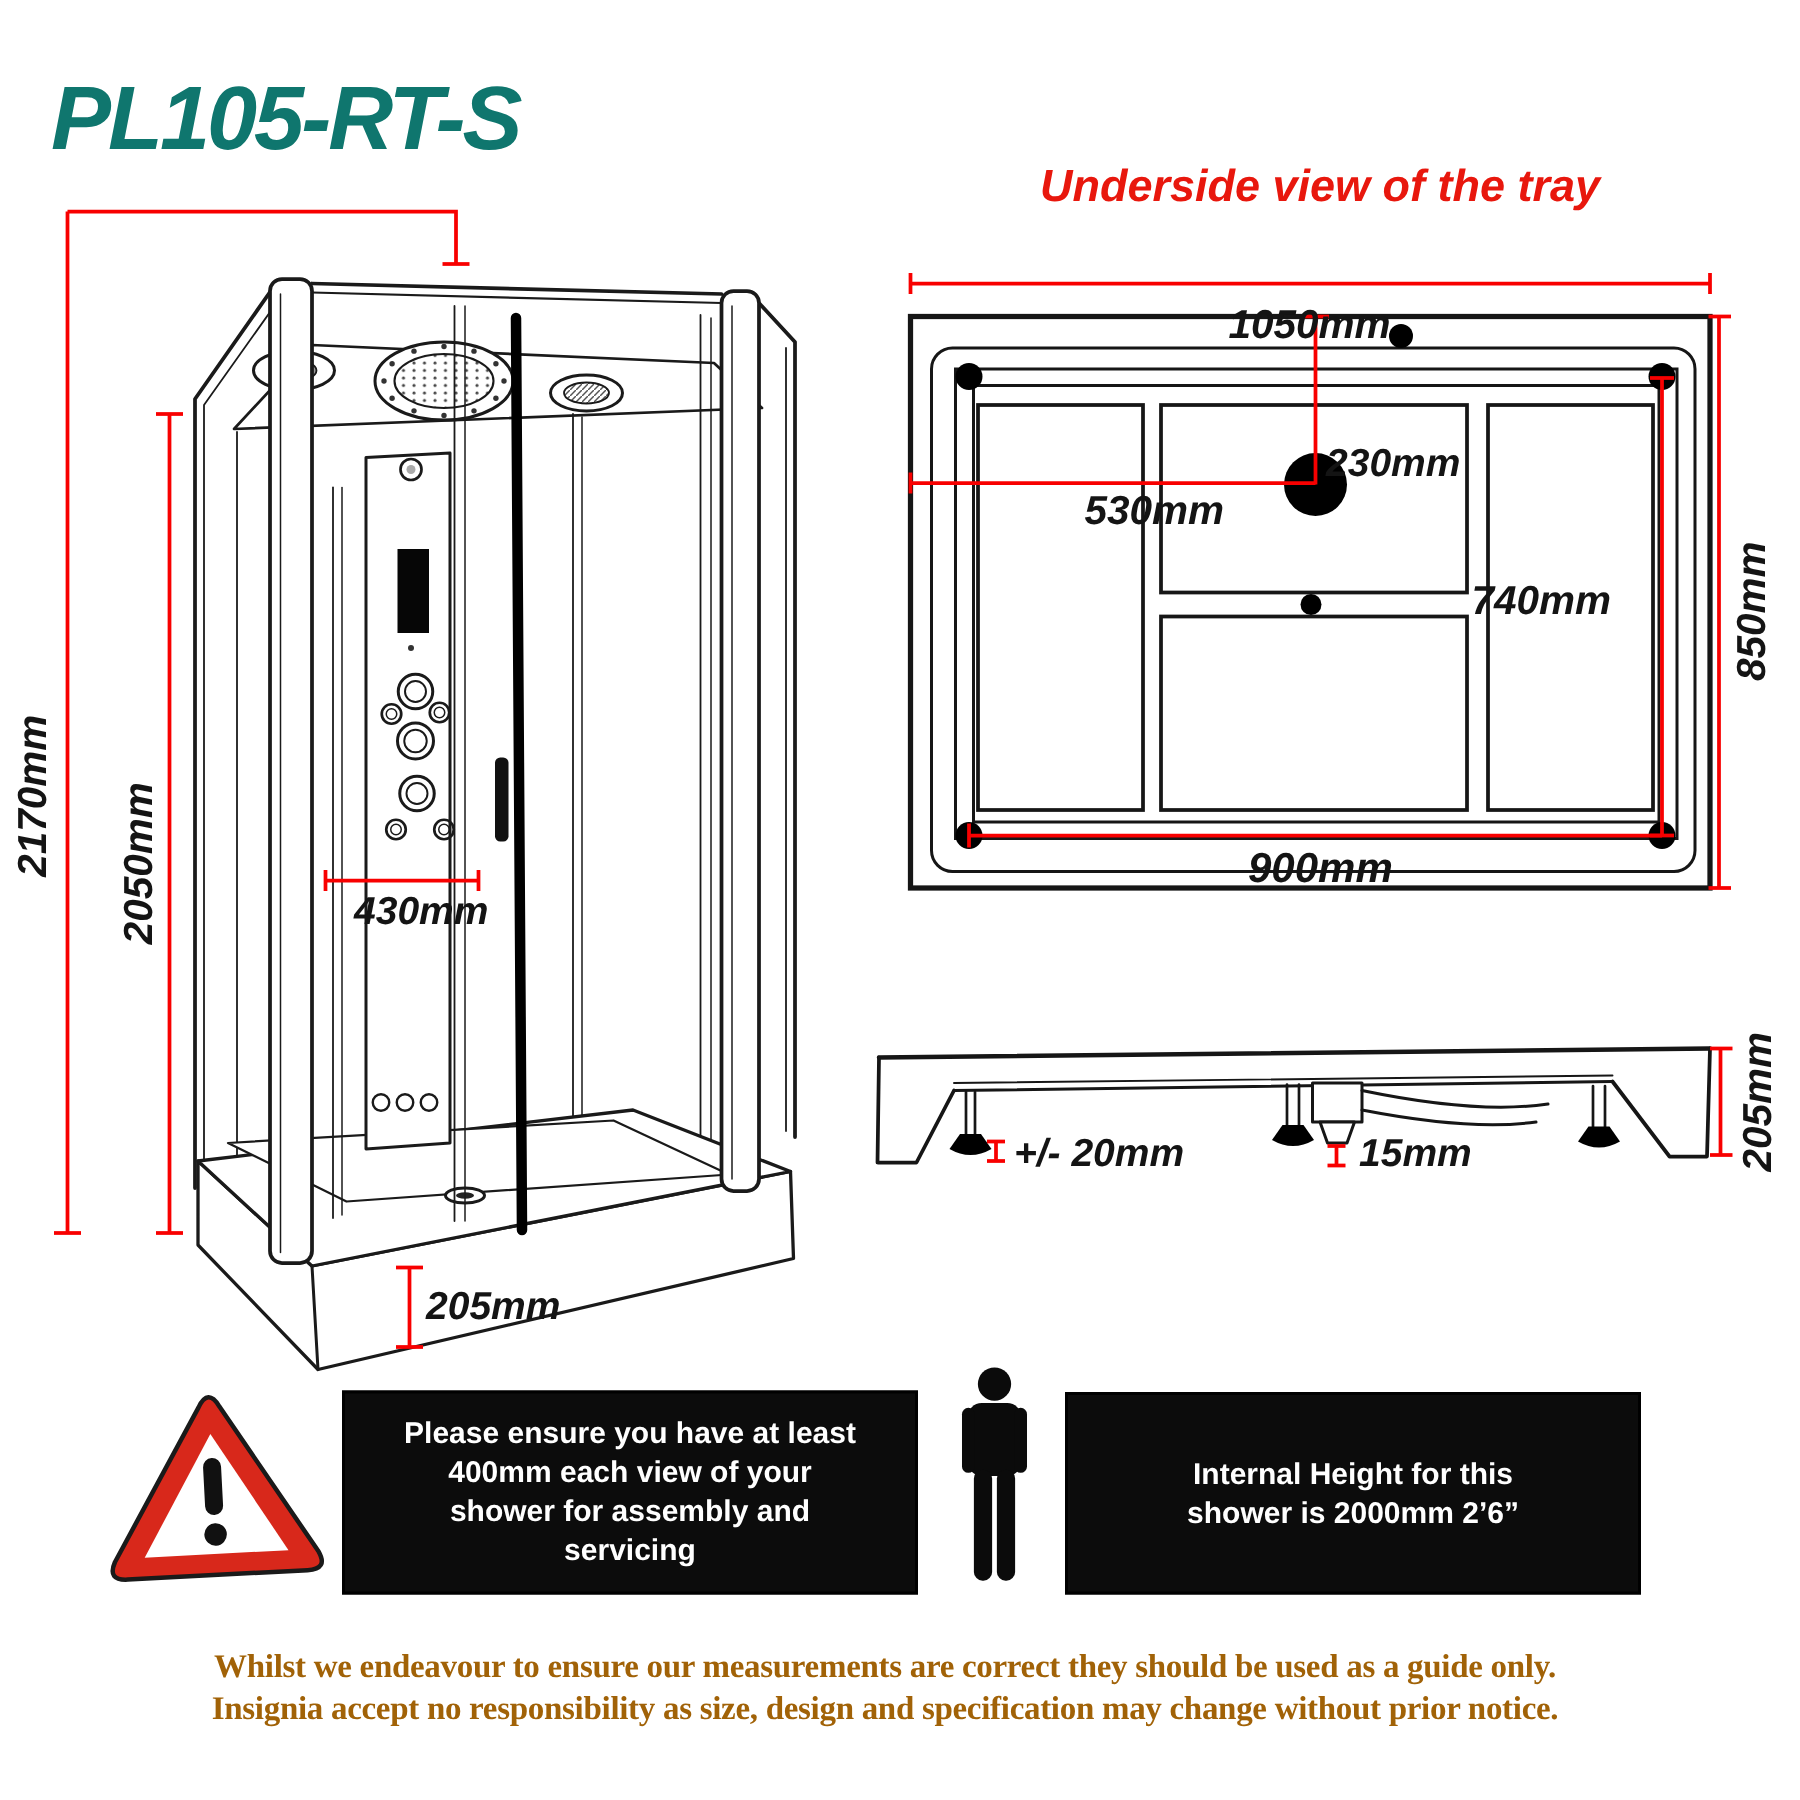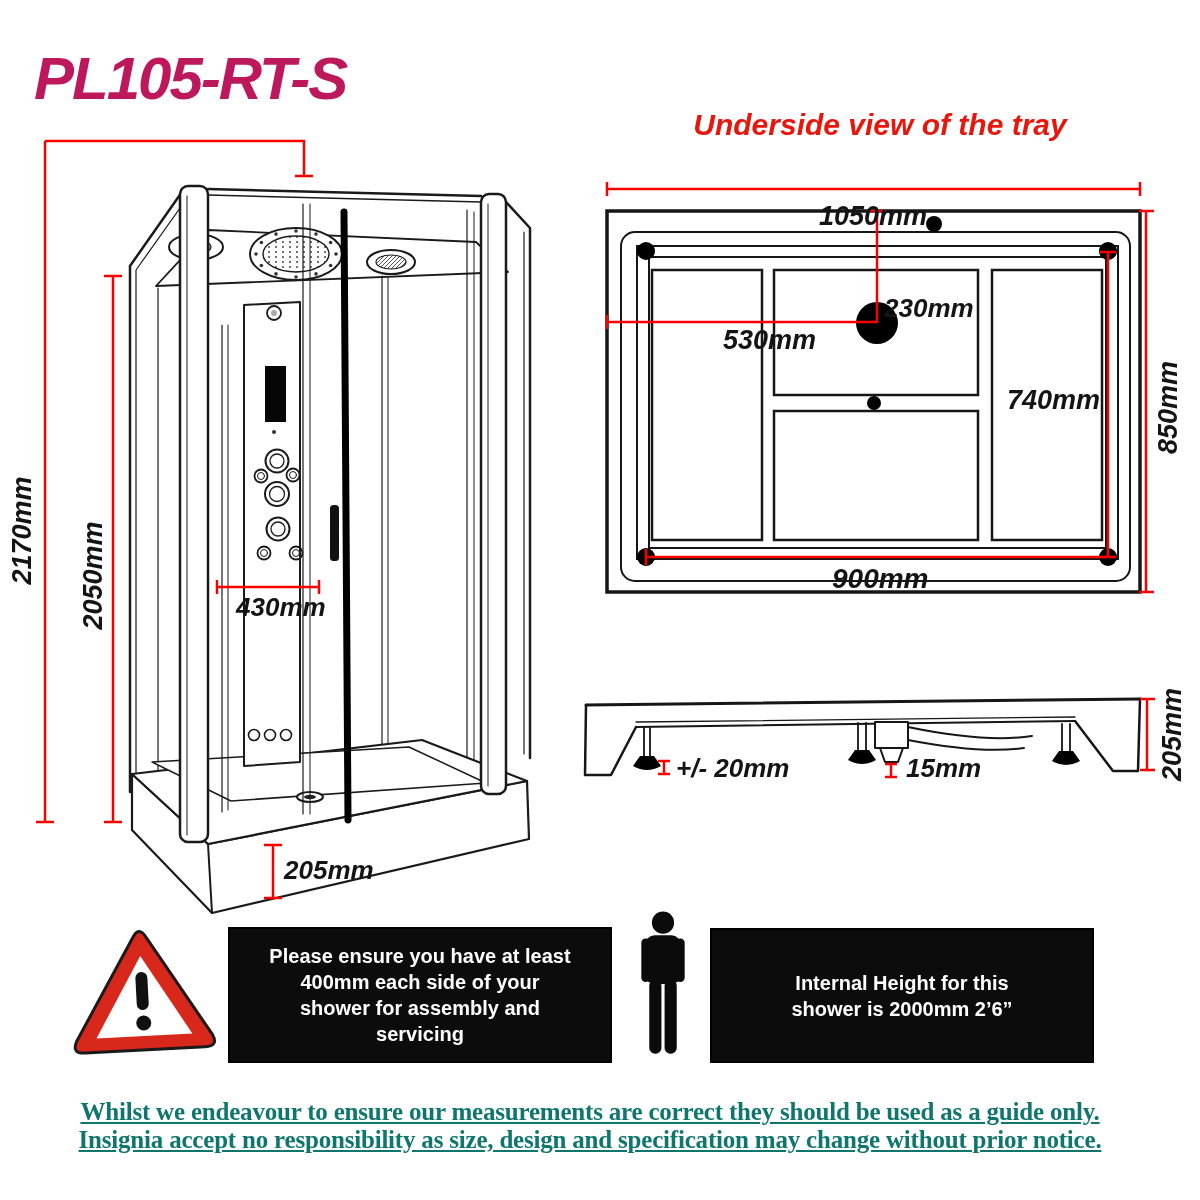--- a/index.html
+++ b/index.html
@@ -1,31 +1,31 @@
 <!DOCTYPE html>
 <html><head>
 <meta charset="utf-8">
 <style>
   html,body{margin:0;padding:0;background:#fff;}
   #page{position:relative;width:1200px;height:1200px;background:#fff;overflow:hidden;
         font-family:"Liberation Sans",sans-serif;}
   #draw{position:absolute;left:0;top:0;}
   .title{position:absolute;left:34px;top:44px;font-size:60px;font-weight:bold;font-style:italic;
-         letter-spacing:-2px;color:#be185d;}
+         letter-spacing:-2px;color:#0f766e;}
   .underside-heading{position:absolute;left:660px;top:108px;width:440px;text-align:center;
          font-size:30px;font-style:italic;font-weight:600;color:#e8170d;}
   .dim{position:absolute;font-style:italic;font-weight:bold;color:#141414;white-space:nowrap;
        font-size:27px;line-height:1;}
   .dim.rot{width:150px;text-align:center;transform:rotate(-90deg);}
   .notice-box{position:absolute;background:#0c0c0c;border:2px solid #000;color:#fff;
        display:flex;flex-direction:column;justify-content:center;align-items:center;
        font-weight:bold;font-size:20px;line-height:26px;text-align:right;}
   .footer-line{position:absolute;left:10px;width:1160px;text-align:center;
-       font-family:"Liberation Serif",serif;font-weight:bold;font-size:25px;color:#0f766e;
-       letter-spacing:-0.2px;text-decoration:underline;}
+       font-family:"Liberation Serif",serif;font-weight:bold;font-size:22px;color:#a16207;
+       letter-spacing:-0.2px;}
   .icon-abs{position:absolute;}
 </style>
 </head>
 <body>
 
 <div id="page">
 
   <svg id="draw" width="1200" height="1200" viewBox="0 0 1200 1200">
     <defs>
       <pattern id="speck" patternUnits="userSpaceOnUse" width="7" height="5">
@@ -234,40 +234,40 @@
   <div class="underside-heading">Underside view of the tray</div>
 
   <div class="dim rot" style="left:-53px;top:517px;">2170mm</div>
   <div class="dim rot" style="left:18px;top:562px;">2050mm</div>
   <div class="dim" style="left:236px;top:594px;font-size:26px;">430mm</div>
   <div class="dim" style="left:284px;top:857px;font-size:26px;">205mm</div>
 
   <div class="dim" style="left:773px;top:155px;width:200px;text-align:center;margin-top:48px;">1050mm</div>
   <div class="dim" style="left:884px;top:271px;font-size:26px;margin-top:24px;">230mm</div>
   <div class="dim" style="left:697px;top:327px;margin-left:26px;">530mm</div>
-  <div class="dim" style="left:1007px;top:387px;">740mm</div>
+  <div class="dim" style="left:981px;top:387px;">740mm</div>
   <div class="dim" style="left:832px;top:565px;font-size:28px;">900mm</div>
   <div class="dim rot" style="left:1093px;top:394px;">850mm</div>
 
   <div class="dim" style="left:676px;top:755px;font-size:26px;">+/- 20mm</div>
   <div class="dim" style="left:906px;top:755px;font-size:26px;">15mm</div>
   <div class="dim rot" style="left:1097px;top:721px;width:150px;">205mm</div>
 
   <svg class="icon-abs" style="left:62px;top:920px;" width="160" height="140" viewBox="0 0 160 140">
     <g transform="rotate(-3 80 70)">
       <path d="M73,18 Q80,5 87,18 L148,118 Q154,130 140,130 L20,130 Q6,130 12,118 Z" fill="#d8281b" stroke="#1a1a1a" stroke-width="3" stroke-linejoin="round"></path>
       <path d="M80,36 L128,116 L32,116 Z" fill="#ffffff"></path>
       <rect x="74" y="52" width="12" height="38" rx="6" fill="#111"></rect>
       <circle cx="80" cy="103" r="7.5" fill="#111"></circle>
     </g>
   </svg>
 
   <div class="notice-box" style="left:228px;top:927px;width:380px;height:132px;">
     <div>Please ensure you have at least</div>
-    <div>400mm each side of your</div>
+    <div>400mm each view of your</div>
     <div>shower for assembly and</div>
     <div>servicing</div>
   </div>
 
   <svg class="icon-abs" style="left:637px;top:910px;" width="52" height="148" viewBox="0 0 48 140">
     <g fill="#0b0b0b">
       <circle cx="24" cy="12" r="10.5"></circle>
       <rect x="7" y="24" width="34" height="46" rx="9"></rect>
       <rect x="3.5" y="27" width="8" height="41" rx="4"></rect>
       <rect x="36.5" y="27" width="8" height="41" rx="4"></rect>

